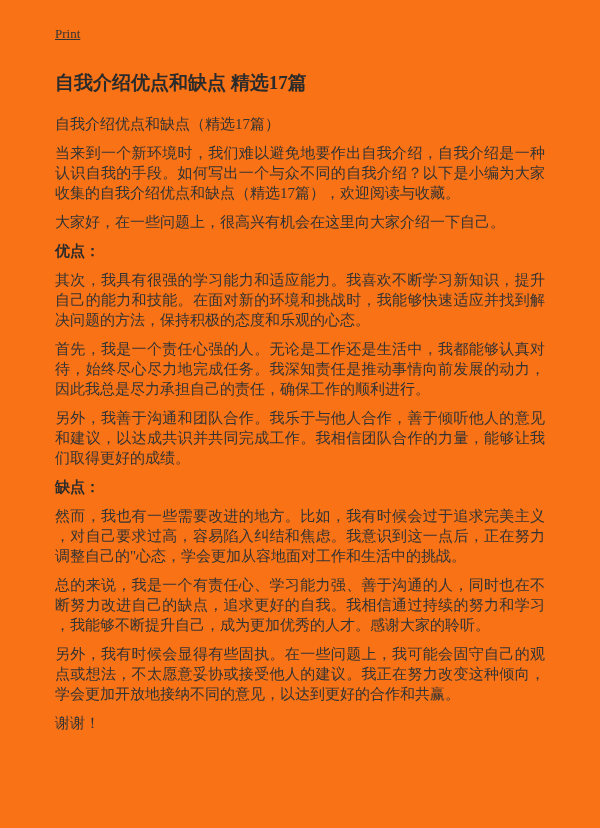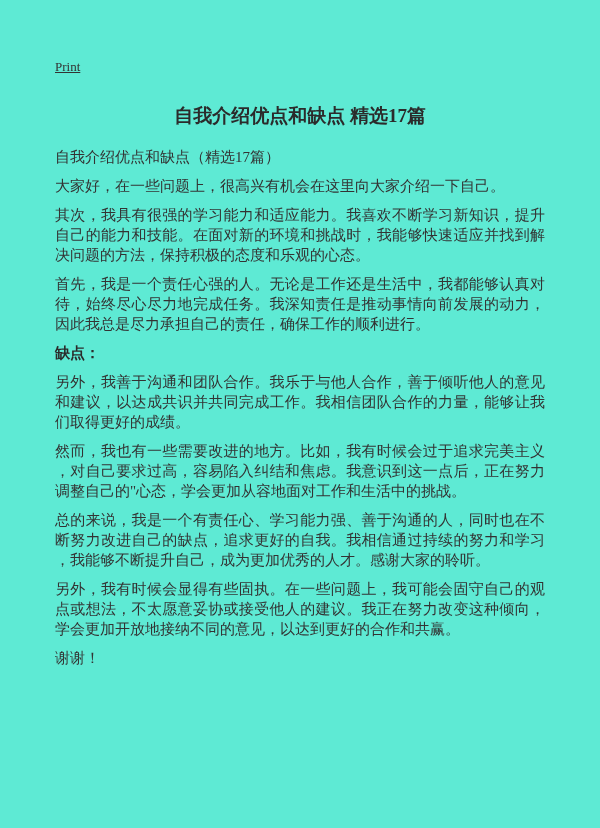--- a/index.html
+++ b/index.html
@@ -8,35 +8,35 @@
     height: 828px;
     background: #ffffff;
     color: #333333;
     font-family: "Liberation Serif", "DejaVu Serif", serif;
     overflow: hidden;
   }
   .page {
     box-sizing: border-box;
     width: 600px;
     height: 828px;
-    padding: 57px 55px 0 55px;
-    background: #5eead4;
+    padding: 24px 55px 0 55px;
+    background: #f97316;
   }
   .print-link {
     font-size: 13px;
     line-height: 16px;
     margin: 0 0 12px 0;
     color: #333333;
     display: inline-block;
   }
   .doc-title {
     font-size: 19px;
     line-height: 26px;
     font-weight: bold;
-    text-align: center;
+    text-align: left;
     margin: 16px 0 18px 0;
     color: #2b2b2b;
   }
   .block {
     font-size: 15px;
     line-height: 20px;
     margin: 0 0 9px 0;
     text-align: justify;
     line-break: anywhere;
     word-break: break-all;
@@ -55,32 +55,34 @@
 <body>
 
 <div class="page">
 
   <a href="#" class="print-link">Print</a>
 
   <h1 class="doc-title">自我介绍优点和缺点 精选17篇</h1>
 
   <p class="block">自我介绍优点和缺点（精选17篇）</p>
 
+  <p class="block">当来到一个新环境时，我们难以避免地要作出自我介绍，自我介绍是一种认识自我的手段。如何写出一个与众不同的自我介绍？以下是小编为大家收集的自我介绍优点和缺点（精选17篇），欢迎阅读与收藏。</p>
 
 
   <p class="block">大家好，在一些问题上，很高兴有机会在这里向大家介绍一下自己。</p>
 
+  <p class="block heading">优点：</p>
 
   <p class="block">其次，我具有很强的学习能力和适应能力。我喜欢不断学习新知识，提升自己的能力和技能。在面对新的环境和挑战时，我能够快速适应并找到解决问题的方法，保持积极的态度和乐观的心态。</p>
 
   <p class="block">首先，我是一个责任心强的人。无论是工作还是生活中，我都能够认真对待，始终尽心尽力地完成任务。我深知责任是推动事情向前发展的动力，因此我总是尽力承担自己的责任，确保工作的顺利进行。</p>
 
+  <p class="block">另外，我善于沟通和团队合作。我乐于与他人合作，善于倾听他人的意见和建议，以达成共识并共同完成工作。我相信团队合作的力量，能够让我们取得更好的成绩。</p>
+
   <p class="block heading">缺点：</p>
-
-  <p class="block">另外，我善于沟通和团队合作。我乐于与他人合作，善于倾听他人的意见和建议，以达成共识并共同完成工作。我相信团队合作的力量，能够让我们取得更好的成绩。</p>
 
   <p class="block">然而，我也有一些需要改进的地方。比如，我有时候会过于追求完美主义，对自己要求过高，容易陷入纠结和焦虑。我意识到这一点后，正在努力调整自己的"心态，学会更加从容地面对工作和生活中的挑战。</p>
 
   <p class="block">总的来说，我是一个有责任心、学习能力强、善于沟通的人，同时也在不断努力改进自己的缺点，追求更好的自我。我相信通过持续的努力和学习，我能够不断提升自己，成为更加优秀的人才。感谢大家的聆听。</p>
 
   <p class="block">另外，我有时候会显得有些固执。在一些问题上，我可能会固守自己的观点或想法，不太愿意妥协或接受他人的建议。我正在努力改变这种倾向，学会更加开放地接纳不同的意见，以达到更好的合作和共赢。</p>
 
   <p class="block last">谢谢！</p>
 
 </div>

